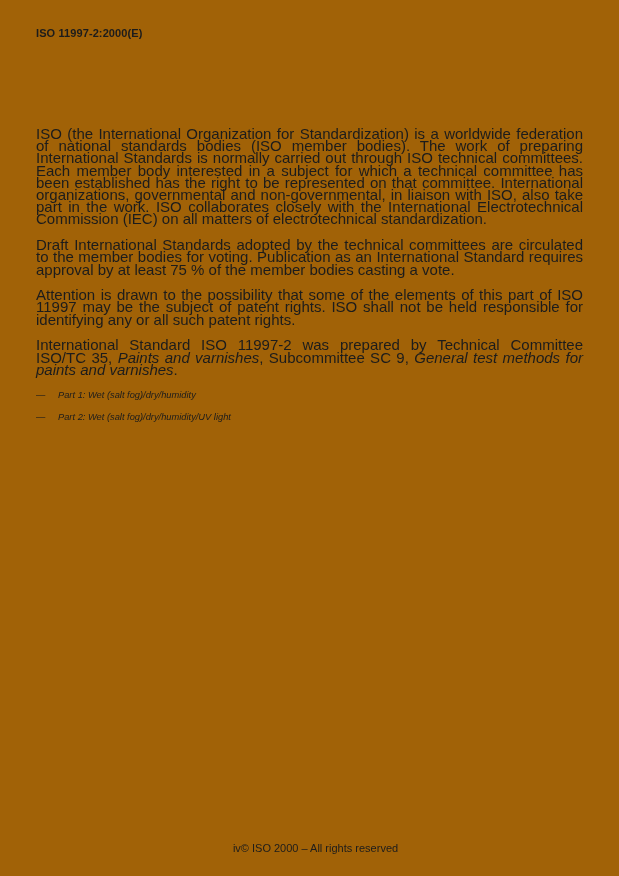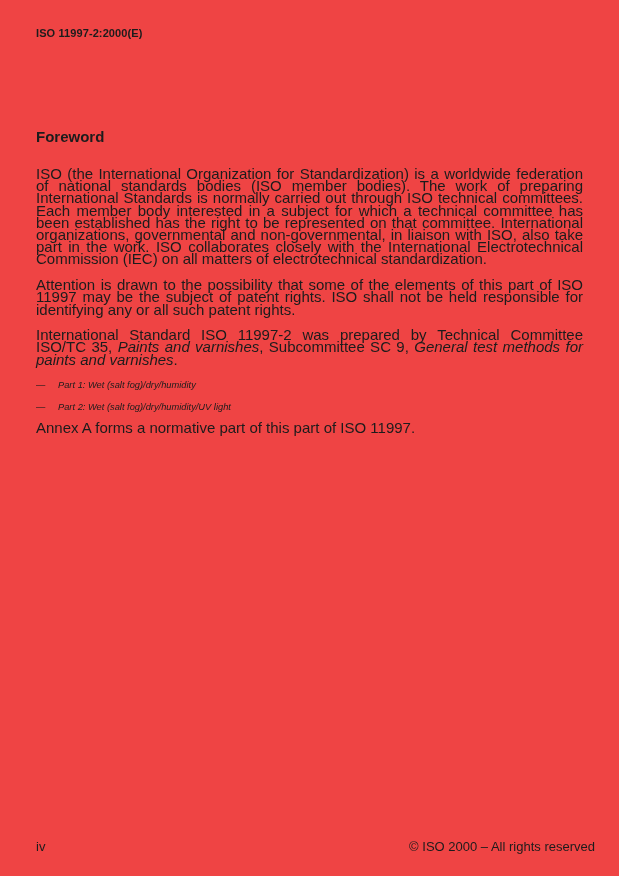--- a/index.html
+++ b/index.html
@@ -1,21 +1,21 @@
 <!DOCTYPE html>
 <html><head>
 <meta charset="utf-8">
 <style>
   * { margin: 0; padding: 0; box-sizing: border-box; }
   html, body { background: #ffffff; }
   .page {
     position: relative;
     width: 619px;
     height: 876px;
-    background: #ef4444;
+    background: #a16207;
     font-family: "Liberation Sans", sans-serif;
     color: #1c1c1c;
     overflow: hidden;
     margin: 0 auto;
   }
   .doc-header {
     position: absolute;
     top: 27px;
     left: 36px;
     font-size: 11px;
@@ -51,58 +51,57 @@
   }
   .list-item em { font-style: italic; text-align: center; }
   .content em { }
   .annex-para { margin-top: 3px !important; }
   .doc-footer {
     position: absolute;
     left: 36px;
     right: 24px;
     bottom: 22px;
     display: flex;
-    justify-content: space-between;
+    justify-content: center;
     align-items: baseline;
-    font-size: 13px;
+    font-size: 11px;
   }
 </style>
 </head>
 <body>
 
 <div class="page">
 
   <div class="doc-header">
     <span>ISO 11997-2:2000(E)</span>
   </div>
 
   <main class="content">
 
-    <h1>Foreword</h1>
 
     <p>ISO (the International Organization for Standardization) is a worldwide federation of national standards bodies (ISO member bodies). The work of preparing International Standards is normally carried out through ISO technical committees. Each member body interested in a subject for which a technical committee has been established has the right to be represented on that committee. International organizations, governmental and non-governmental, in liaison with ISO, also take part in the work. ISO collaborates closely with the International Electrotechnical Commission (IEC) on all matters of electrotechnical standardization.</p>
 
 
+    <p>Draft International Standards adopted by the technical committees are circulated to the member bodies for voting. Publication as an International Standard requires approval by at least 75 % of the member bodies casting a vote.</p>
 
     <p>Attention is drawn to the possibility that some of the elements of this part of ISO 11997 may be the subject of patent rights. ISO shall not be held responsible for identifying any or all such patent rights.</p>
 
     <p><span>International Standard ISO 11997-2 was prepared by Technical Committee ISO/TC 35, </span><em>Paints and varnishes</em><span>, Subcommittee SC 9, </span><em>General test methods for paints and varnishes</em><span>.</span></p>
 
 
     <div class="list-item">
       <span class="dash">—</span>
       <em>Part 1: Wet (salt fog)/dry/humidity</em>
     </div>
 
     <div class="list-item">
       <span class="dash">—</span>
       <em>Part 2: Wet (salt fog)/dry/humidity/UV light</em>
     </div>
 
-    <p class="annex-para">Annex A forms a normative part of this part of ISO 11997.</p>
 
   </main>
 
   <footer class="doc-footer">
     <span>iv</span>
     <span>© ISO 2000 – All rights reserved</span>
   </footer>
 
 </div>
 

